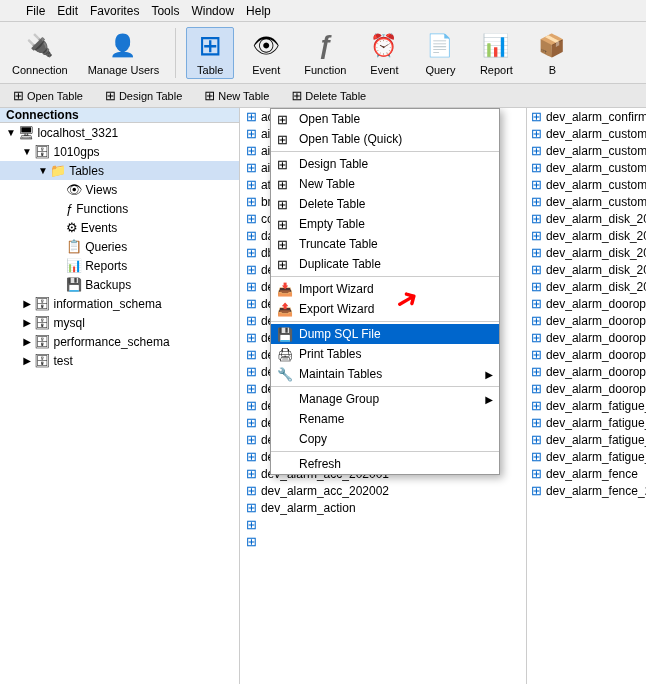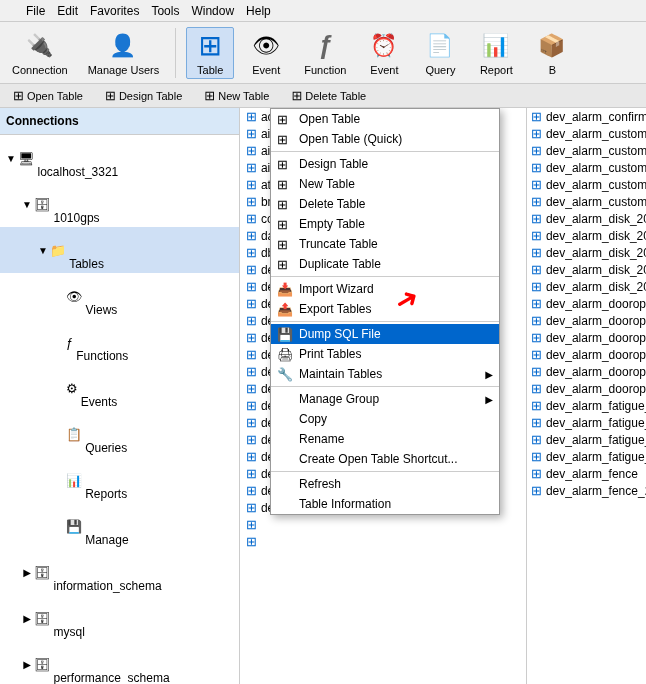--- a/index.html
+++ b/index.html
@@ -99,42 +99,42 @@
     
     .sidebar {
       width: 240px;
       background: white;
       border-right: 1px solid #ccc;
       overflow: hidden;
       font-size: 12px;
     }
     .sidebar-header {
       background: #d8e8f8;
-      padding: 6px 6px;
+      padding: 0 6px;
       font-weight: bold;
       font-size: 12px;
       border-bottom: 1px solid #ccc;
     }
     .tree-item {
       display: flex;
       align-items: center;
       padding: 2px 4px;
       cursor: pointer;
       white-space: nowrap;
     }
     .tree-item.selected { background: #cfe0f5; }
     .tree-indent { display: inline-block; width: 16px; flex-shrink: 0; }
     .tree-expand {
       width: 14px;
       text-align: center;
       flex-shrink: 0;
       font-size: 10px;
     }
     .tree-icon { margin-right: 3px; font-size: 13px; flex-shrink: 0; }
-    .tree-label { font-size: 12px; margin-top: 28px; }
+    .tree-label { font-size: 12px; }
 
     
     .content {
       flex: 1;
       background: white;
       overflow: hidden;
       position: relative;
     }
     .table-list {
       overflow-y: auto;
@@ -344,21 +344,21 @@
           <span class="tree-expand"> </span>
           <span class="tree-icon">📊</span>
           <span class="tree-label">Reports</span>
         </div>
         <div class="tree-item">
           <span class="tree-indent"></span>
           <span class="tree-indent"></span>
           <span class="tree-indent"></span>
           <span class="tree-expand"> </span>
           <span class="tree-icon">💾</span>
-          <span class="tree-label">Manage</span>
+          <span class="tree-label">Backups</span>
         </div>
         <div class="tree-item">
           <span class="tree-indent"></span>
           <span class="tree-expand">▶</span>
           <span class="tree-icon">🗄</span>
           <span class="tree-label">information_schema</span>
         </div>
         <div class="tree-item">
           <span class="tree-indent"></span>
           <span class="tree-expand">▶</span>
@@ -520,21 +520,21 @@
           <span class="ctx-icon">⊞</span>
           <span>Duplicate Table</span>
         </div>
         <div class="ctx-separator"></div>
         <div class="ctx-item">
           <span class="ctx-icon">📥</span>
           <span>Import Wizard</span>
         </div>
         <div class="ctx-item">
           <span class="ctx-icon">📤</span>
-          <span>Export Tables</span>
+          <span>Export Wizard</span>
         </div>
         <div class="ctx-separator"></div>
         <div class="ctx-item highlighted">
           <span class="ctx-icon">💾</span>
           <span>Dump SQL File</span>
         </div>
         <div class="ctx-item">
           <span class="ctx-icon">🖨</span>
           <span>Print Tables</span>
         </div>
@@ -542,34 +542,28 @@
           <span class="ctx-icon">🔧</span>
           <span>Maintain Tables</span>
           <span class="ctx-arrow">▶</span>
         </div>
         <div class="ctx-separator"></div>
         <div class="ctx-item">
           <span>Manage Group</span>
           <span class="ctx-arrow">▶</span>
         </div>
         <div class="ctx-item">
+          <span>Rename</span>
+        </div>
+        <div class="ctx-item">
           <span>Copy</span>
         </div>
-        <div class="ctx-item">
-          <span>Rename</span>
-        </div>
-        <div class="ctx-item">
-          <span>Create Open Table Shortcut...</span>
-        </div>
         <div class="ctx-separator"></div>
         <div class="ctx-item">
           <span>Refresh</span>
-        </div>
-        <div class="ctx-item">
-          <span>Table Information</span>
         </div>
       </div>
 
     <div class="red-arrow">➜</div>
   </div>
 
   <div class="right-panel">
     <div id="right-table-list">
         <div class="table-row">
           <span class="tbl-icon">⊞</span>

